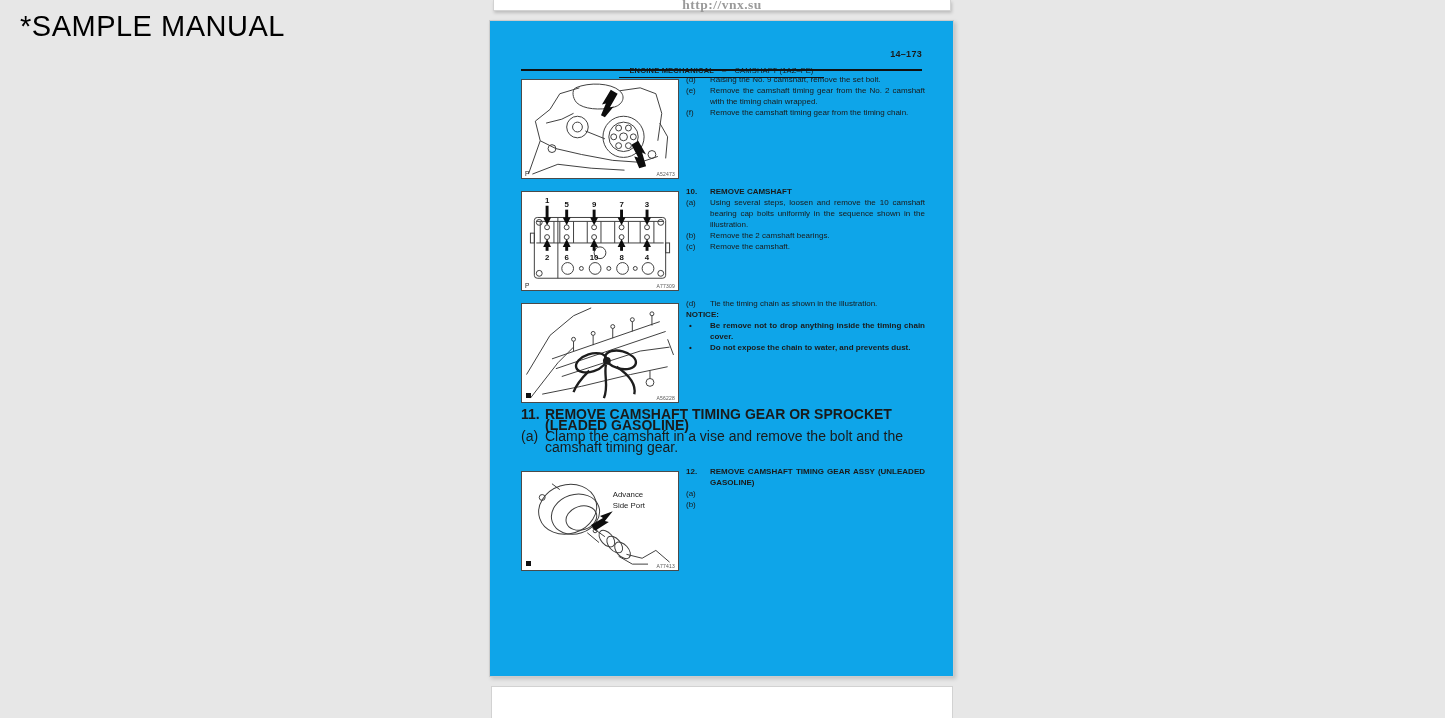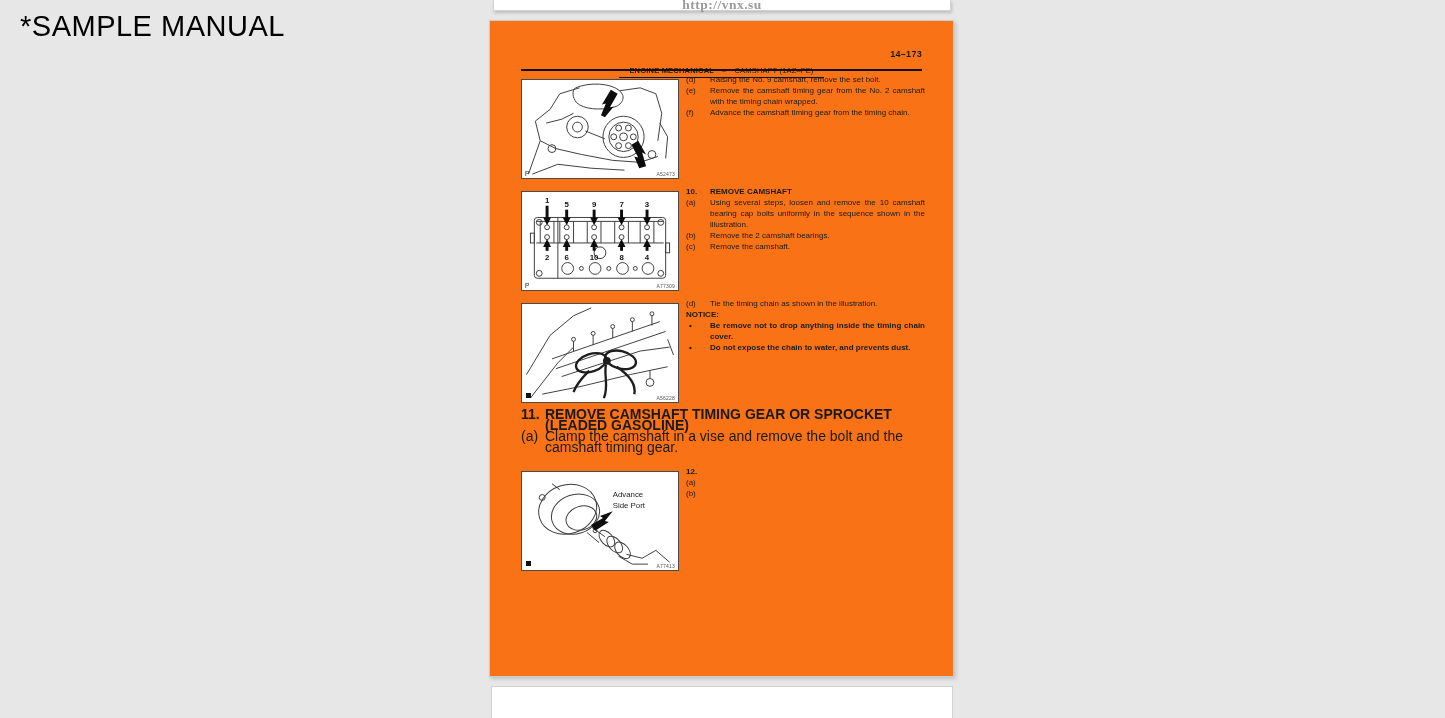--- a/index.html
+++ b/index.html
@@ -24,21 +24,21 @@
     position:absolute; left:493px; top:0; width:458px; height:11px;
     background:#fff; border:1px solid #d2d2d2; border-top:none;
     box-shadow:1px 2px 3px rgba(0,0,0,.18);
   }
   .page-strip-bottom {
     position:absolute; left:491px; top:686px; width:462px; height:32px;
     background:#fff; border:1px solid #d2d2d2; border-bottom:none;
   }
   .page {
     position:absolute; left:489px; top:20px; width:465px; height:657px;
-    background:#f97316; border:1px solid #cccccc;
+    background:#0ea5e9; border:1px solid #cccccc;
     box-shadow:2px 2px 4px rgba(0,0,0,.16);
   }
   .page-number {
     position:absolute; top:28px; right:31px;
     font-size:9px; font-weight:bold; letter-spacing:.3px;
   }
   .page-header {
     position:absolute; top:38px; left:31px; right:31px; text-align:center;
   }
   .page-header .hdr-inner {
@@ -132,21 +132,21 @@
     <div class="row">
       <span class="mk">(d)</span>
       <span class="bd">Raising the No. 9 camshaft, remove the set bolt.</span>
     </div>
     <div class="row">
       <span class="mk">(e)</span>
       <span class="bd">Remove the camshaft timing gear from the No. 2 camshaft with the timing chain wrapped.</span>
     </div>
     <div class="row">
       <span class="mk">(f)</span>
-      <span class="bd">Advance the camshaft timing gear from the timing chain.</span>
+      <span class="bd">Remove the camshaft timing gear from the timing chain.</span>
     </div>
   </div>
 
   <div class="fig" style="top:170px;">
     <svg viewBox="0 0 158 100">
       <g stroke="#3c3c3c" stroke-width="1" fill="none">
         <rect x="12" y="26" width="134" height="62" rx="3"></rect>
         <circle cx="17" cy="31" r="3"></circle>
           <circle cx="141" cy="31" r="3"></circle>
         <circle cx="17" cy="83" r="3"></circle>
@@ -331,20 +331,21 @@
         <text x="92" y="37">Side Port</text>
       </g>
     </svg>
     <span class="corner-square"></span>
     <span class="fig-code">A77413</span>
   </div>
 
   <div class="txtcol" style="top:445px;">
     <div class="row">
       <span class="mk bold">12.</span>
+      <span class="bd bold">REMOVE CAMSHAFT TIMING GEAR ASSY (UNLEADED GASOLINE)</span>
     </div>
     <div class="row">
       <span class="mk">(a)</span>
     </div>
     <div class="row">
       <span class="mk">(b)</span>
     </div>
   </div>
 
 </div>

